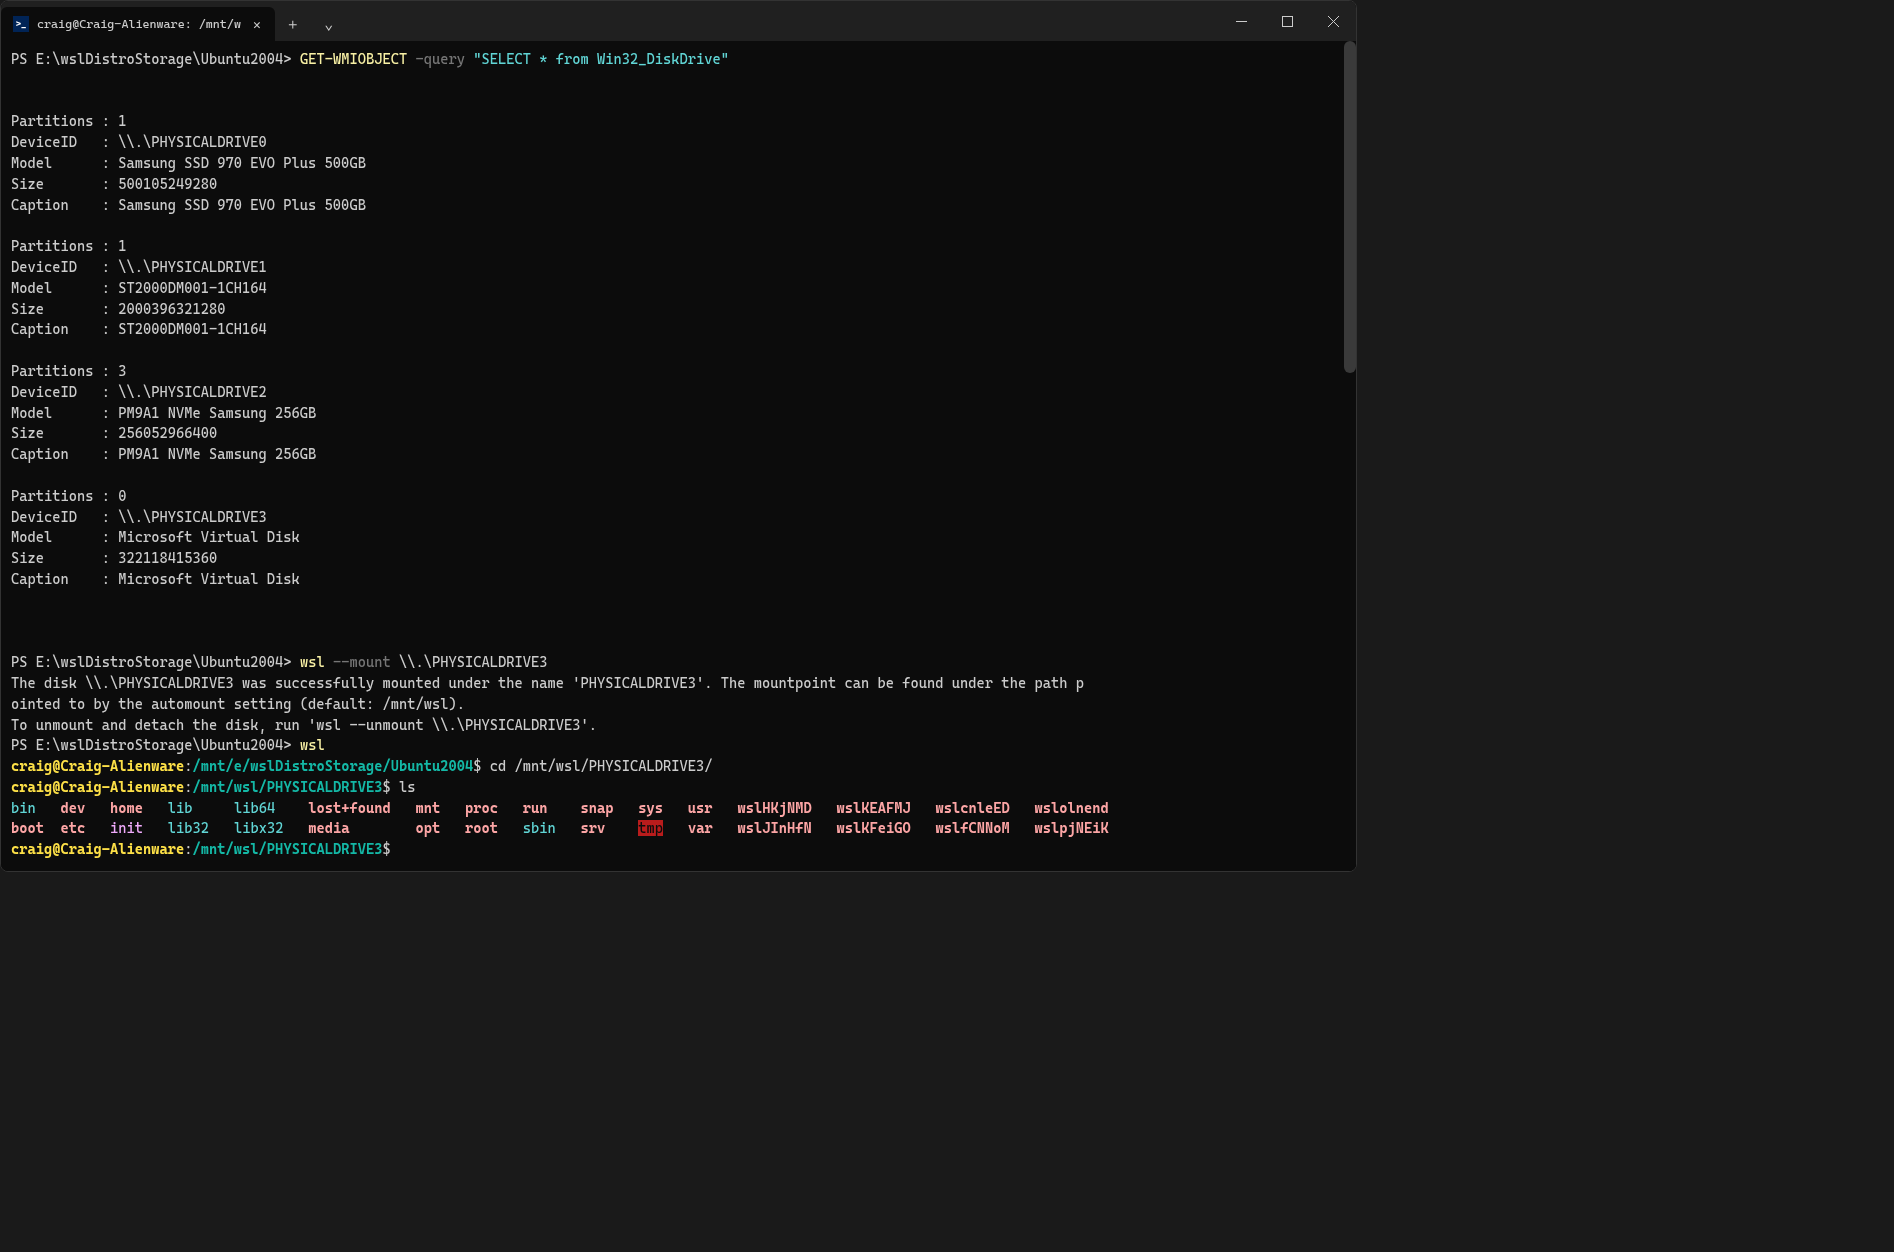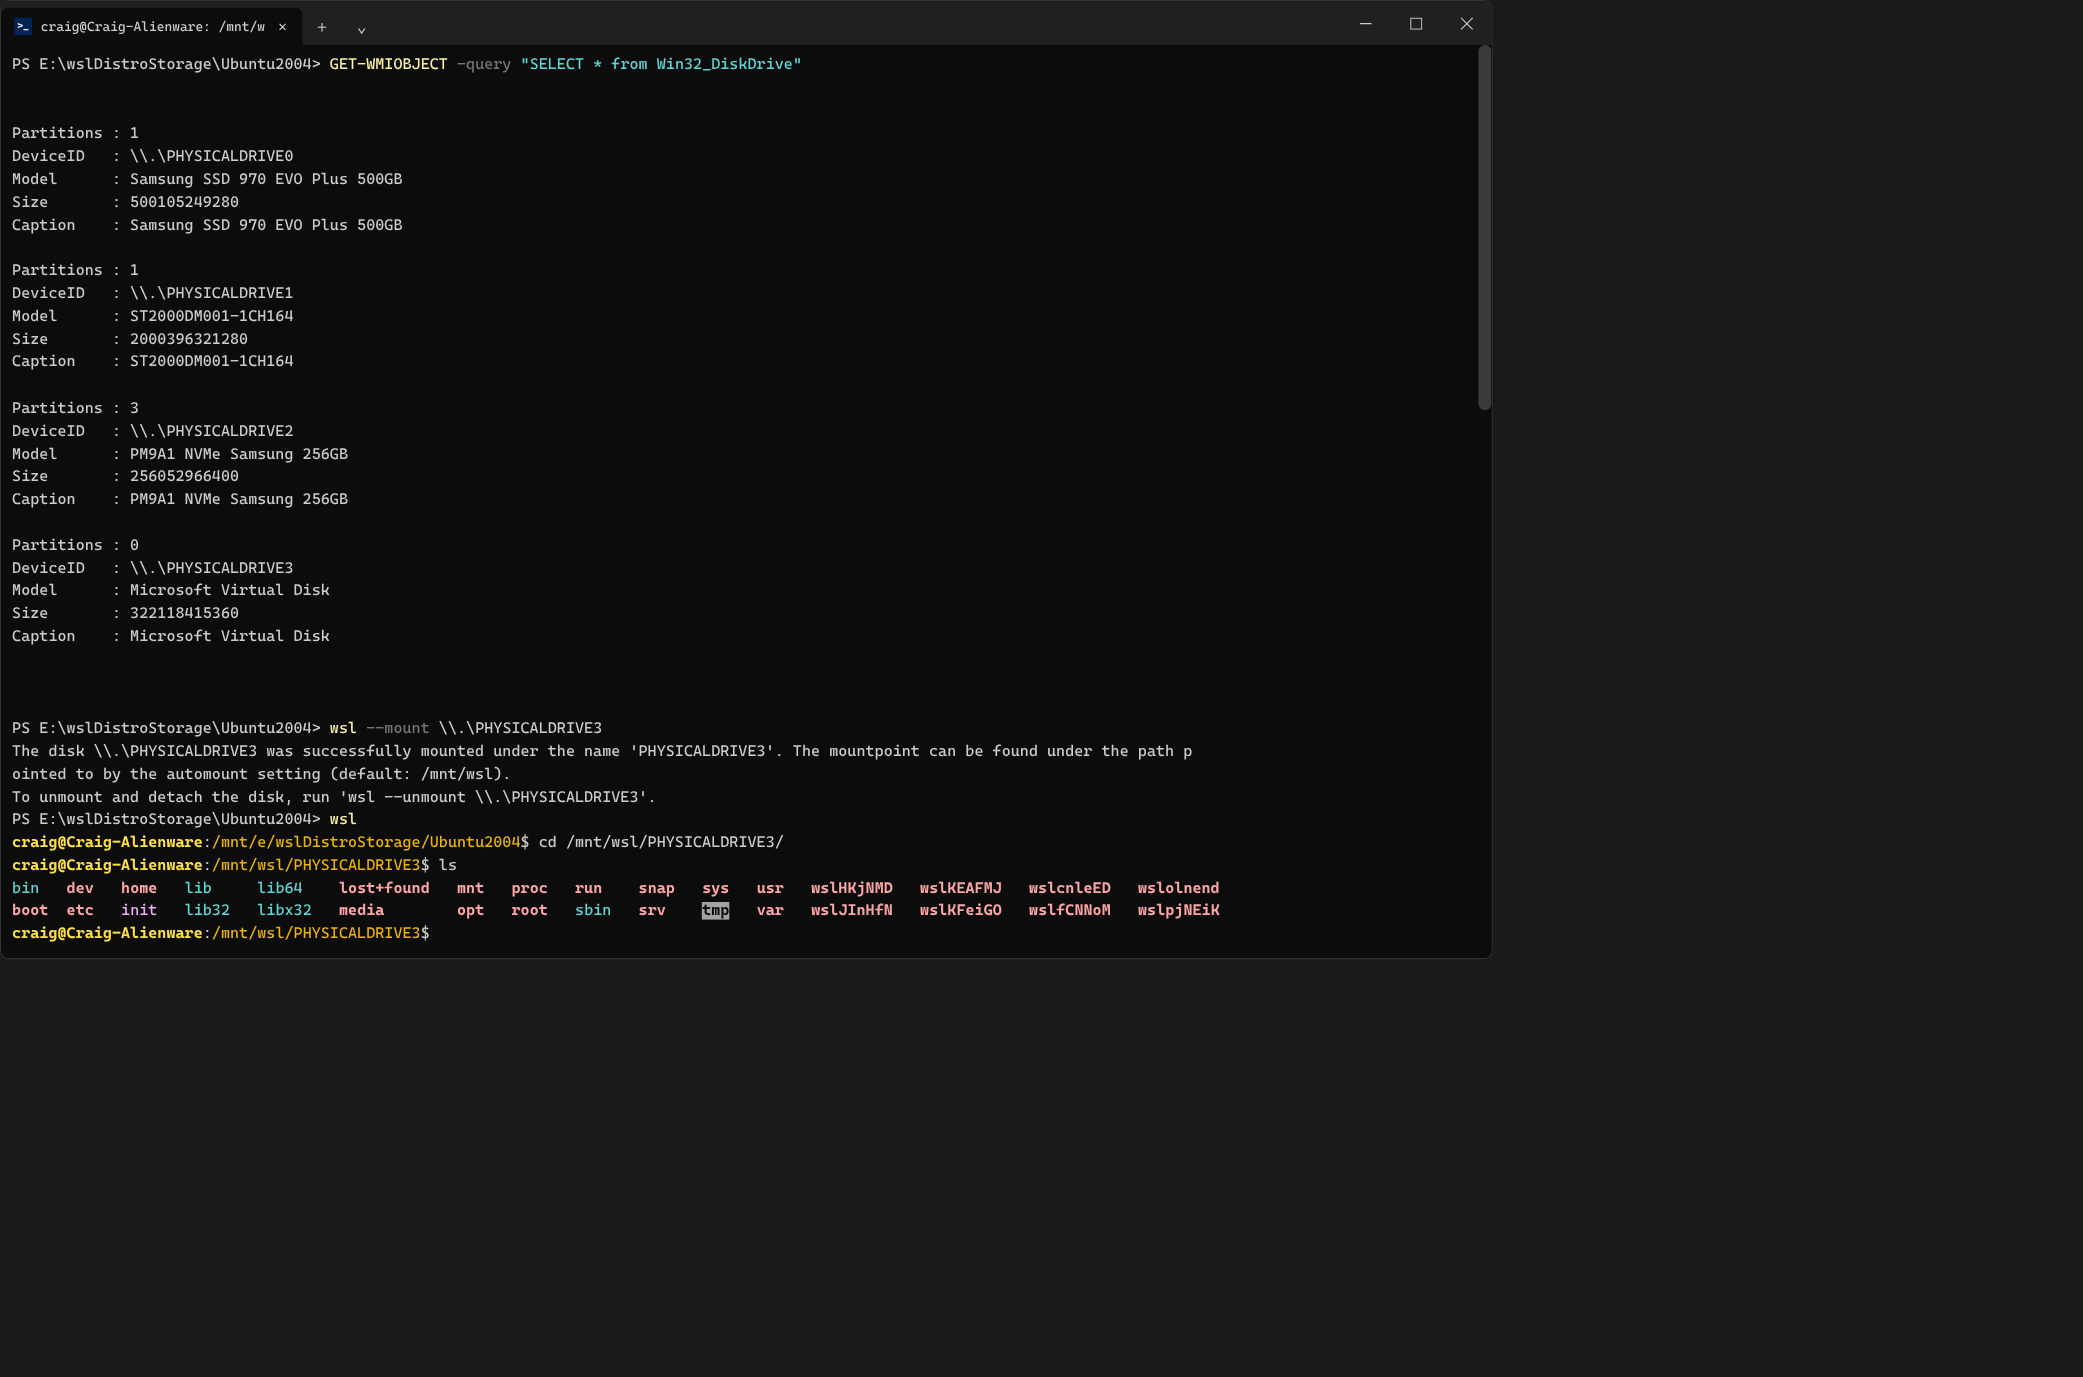--- a/index.html
+++ b/index.html
@@ -12,25 +12,25 @@
   .newtab,.dropdown{width:36px;height:34px;display:flex;align-items:center;justify-content:center;color:#ccc;font-size:15px;cursor:pointer;margin-top:6px}
   .controls{display:flex}
   .ctl{width:46px;height:40px;display:flex;align-items:center;justify-content:center;color:#ccc;cursor:pointer}
   .ctl svg{width:11px;height:11px;stroke:#ccc;stroke-width:1;fill:none}
   .term{flex:1;background:#0c0c0c;padding:8px 10px;font-size:14px;line-height:20.8px;color:#ccc;white-space:pre;overflow-y:auto;letter-spacing:0.05px}
   .ps-prompt{color:#ccc}
   .cmd-yellow{color:#f9f1a5}
   .cmd-gray{color:#767676}
   .cmd-cyan{color:#61d6d6}
   .bash-user{color:#fde047;font-weight:bold}
-  .bash-path{color:#eab308;font-weight:normal}
+  .bash-path{color:#14b8a6;font-weight:bold}
   .ls-dir{color:#fca5a5;font-weight:bold}
   .ls-exe{color:#f0abfc;font-weight:normal}
   .ls-link{color:#61d6d6;font-weight:normal}
-  .ls-tmp{color:#0c0c0c;background:#a3a3a3;font-weight:bold}
+  .ls-tmp{color:#0c0c0c;background:#b91c1c;font-weight:normal}
   .scrollbar{position:absolute;right:0;top:40px;bottom:0;width:12px;background:#0c0c0c}
   .scroll-thumb{position:absolute;top:0;right:0;width:12px;height:40%;background:#3a3a3a;border-radius:6px}
 </style>
 </head>
 <body>
 
 <div class="window" style="position:relative">
   <div class="titlebar">
     <div class="tabs">
       <div class="tab">

